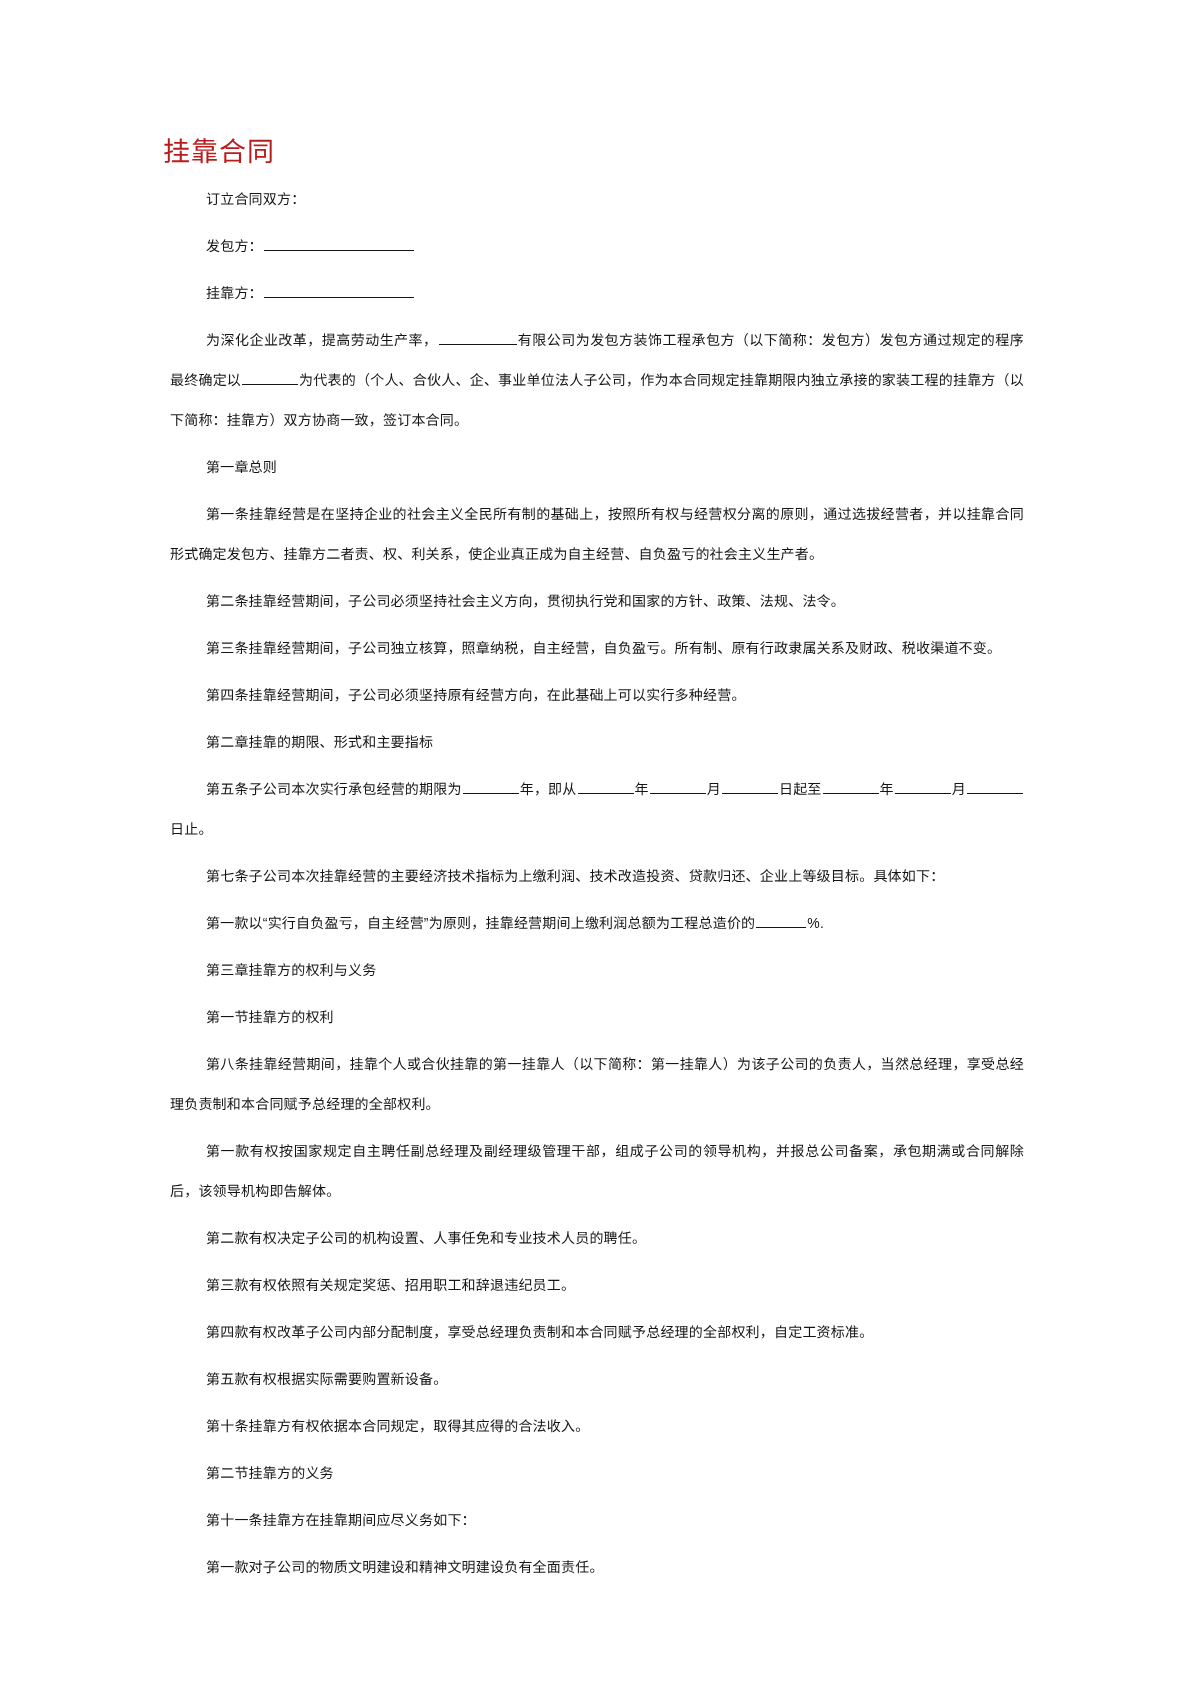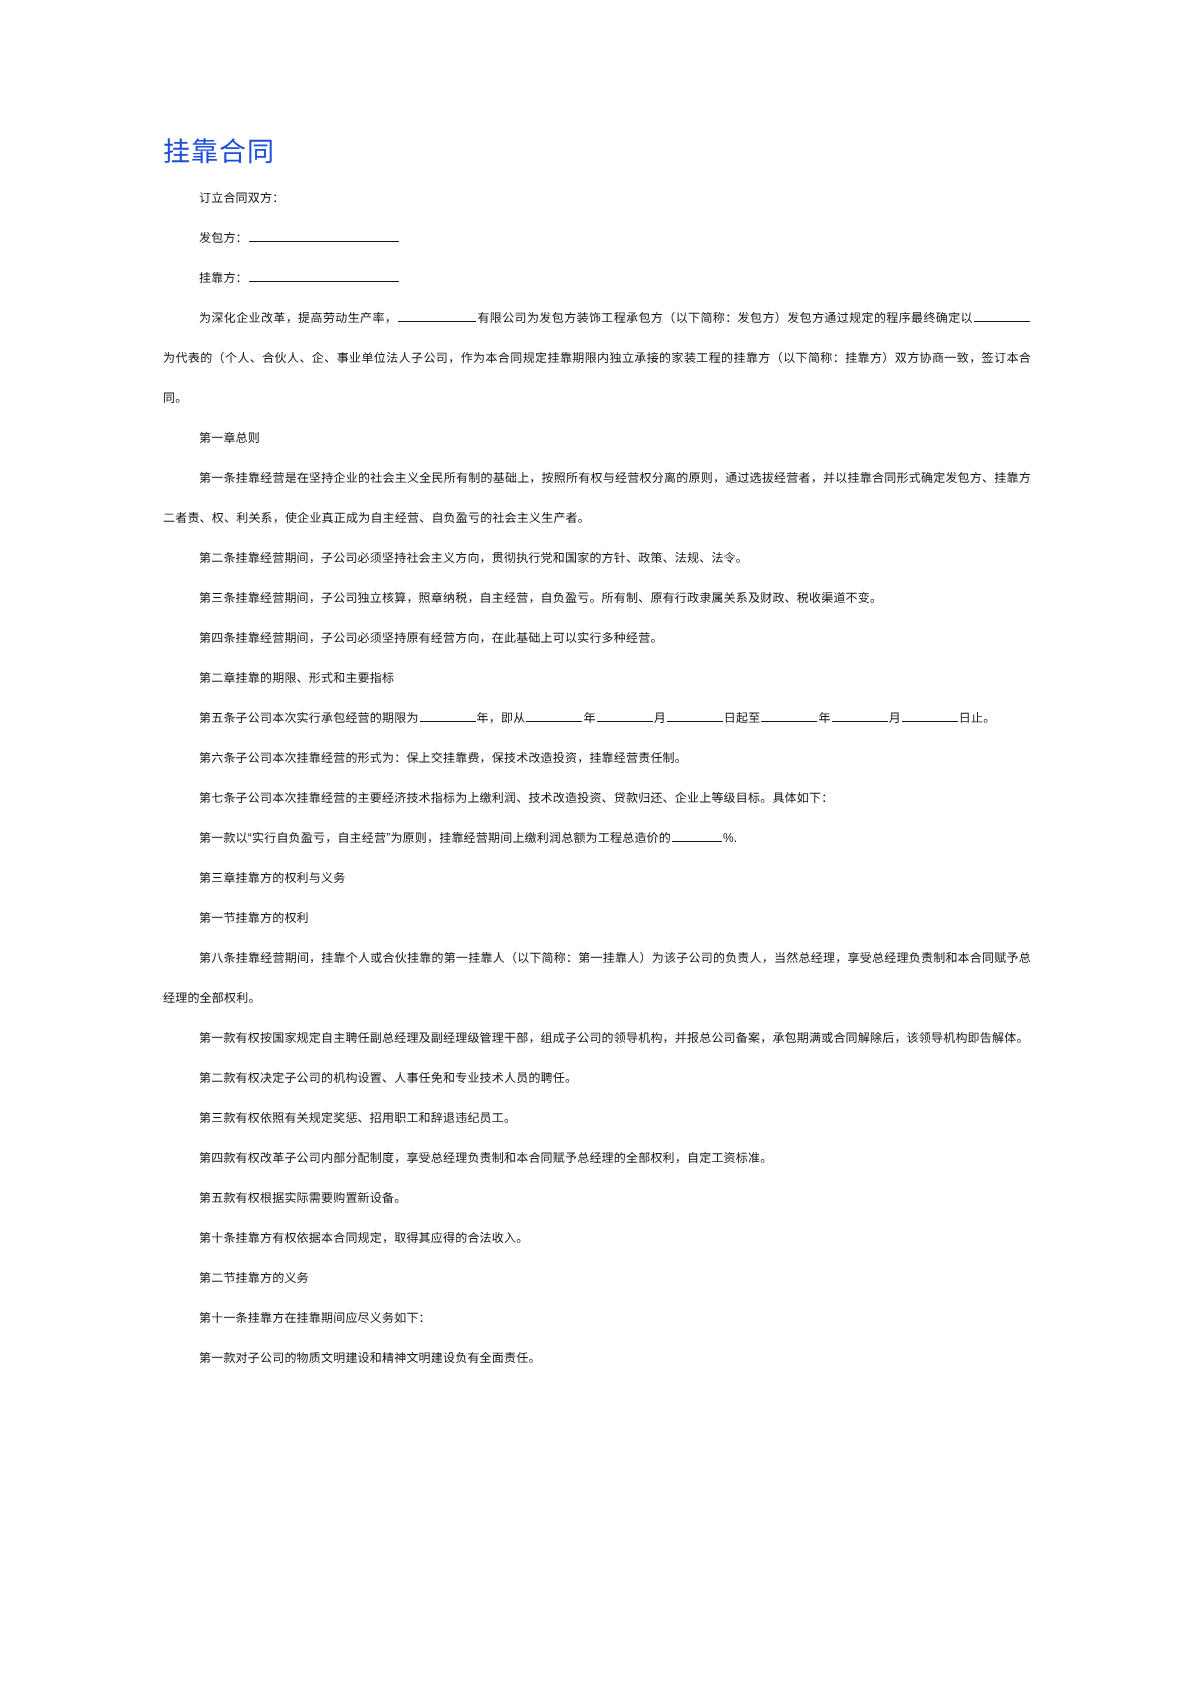--- a/index.html
+++ b/index.html
@@ -23,31 +23,31 @@
   #doc-body {
     position: absolute;
     left: 163px;
     top: 132px;
     width: 868px;
   }
   .doc-title {
     font-family: "Liberation Serif", "DejaVu Serif", serif;
     font-size: 27px;
     line-height: 40px;
-    color: #1d4ed8;
+    color: #b91c1c;
     font-weight: normal;
     margin: 0 0 6px 0;
     letter-spacing: 1px;
     white-space: pre;
   }
   .para {
-    font-size: 12px;
+    font-size: 14px;
     line-height: 40px;
     color: #151515;
-    margin: 0;
+    margin: 7px;
     text-indent: 36px;
     text-align: justify;
     text-justify: inter-ideograph;
     word-break: break-all;
     letter-spacing: 0.2px;
   }
   .para .blank {
     display: inline-block;
     border-bottom: 1px solid #151515;
     vertical-align: baseline;
@@ -70,21 +70,20 @@
         <p class="para"><span>发包方：</span><span class="blank b-long"></span></p>
         <p class="para"><span>挂靠方：</span><span class="blank b-long"></span></p>
         <p class="para"><span>为深化企业改革，提高劳动生产率，</span><span class="blank b-med"></span><span>有限公司为发包方装饰工程承包方（以下简称：发包方）发包方通过规定的程序最终确定以</span><span class="blank b-short"></span><span>为代表的（个人、合伙人、企、事业单位法人子公司，作为本合同规定挂靠期限内独立承接的家装工程的挂靠方（以下简称：挂靠方）双方协商一致，签订本合同。</span></p>
         <p class="para"><span>第一章总则</span></p>
         <p class="para"><span>第一条挂靠经营是在坚持企业的社会主义全民所有制的基础上，按照所有权与经营权分离的原则，通过选拔经营者，并以挂靠合同形式确定发包方、挂靠方二者责、权、利关系，使企业真正成为自主经营、自负盈亏的社会主义生产者。</span></p>
         <p class="para"><span>第二条挂靠经营期间，子公司必须坚持社会主义方向，贯彻执行党和国家的方针、政策、法规、法令。</span></p>
         <p class="para"><span>第三条挂靠经营期间，子公司独立核算，照章纳税，自主经营，自负盈亏。所有制、原有行政隶属关系及财政、税收渠道不变。</span></p>
         <p class="para"><span>第四条挂靠经营期间，子公司必须坚持原有经营方向，在此基础上可以实行多种经营。</span></p>
         <p class="para"><span>第二章挂靠的期限、形式和主要指标</span></p>
         <p class="para"><span>第五条子公司本次实行承包经营的期限为</span><span class="blank b-short"></span><span>年，即从</span><span class="blank b-short"></span><span>年</span><span class="blank b-short"></span><span>月</span><span class="blank b-short"></span><span>日起至</span><span class="blank b-short"></span><span>年</span><span class="blank b-short"></span><span>月</span><span class="blank b-short"></span><span>日止。</span></p>
-        <p class="para"><span>第六条子公司本次挂靠经营的形式为：保上交挂靠费，保技术改造投资，挂靠经营责任制。</span></p>
         <p class="para"><span>第七条子公司本次挂靠经营的主要经济技术指标为上缴利润、技术改造投资、贷款归还、企业上等级目标。具体如下：</span></p>
         <p class="para"><span>第一款以“实行自负盈亏，自主经营”为原则，挂靠经营期间上缴利润总额为工程总造价的</span><span class="blank b-tiny"></span><span>%.</span></p>
         <p class="para"><span>第三章挂靠方的权利与义务</span></p>
         <p class="para"><span>第一节挂靠方的权利</span></p>
         <p class="para"><span>第八条挂靠经营期间，挂靠个人或合伙挂靠的第一挂靠人（以下简称：第一挂靠人）为该子公司的负责人，当然总经理，享受总经理负责制和本合同赋予总经理的全部权利。</span></p>
         <p class="para"><span>第一款有权按国家规定自主聘任副总经理及副经理级管理干部，组成子公司的领导机构，并报总公司备案，承包期满或合同解除后，该领导机构即告解体。</span></p>
         <p class="para"><span>第二款有权决定子公司的机构设置、人事任免和专业技术人员的聘任。</span></p>
         <p class="para"><span>第三款有权依照有关规定奖惩、招用职工和辞退违纪员工。</span></p>
         <p class="para"><span>第四款有权改革子公司内部分配制度，享受总经理负责制和本合同赋予总经理的全部权利，自定工资标准。</span></p>
         <p class="para"><span>第五款有权根据实际需要购置新设备。</span></p>

